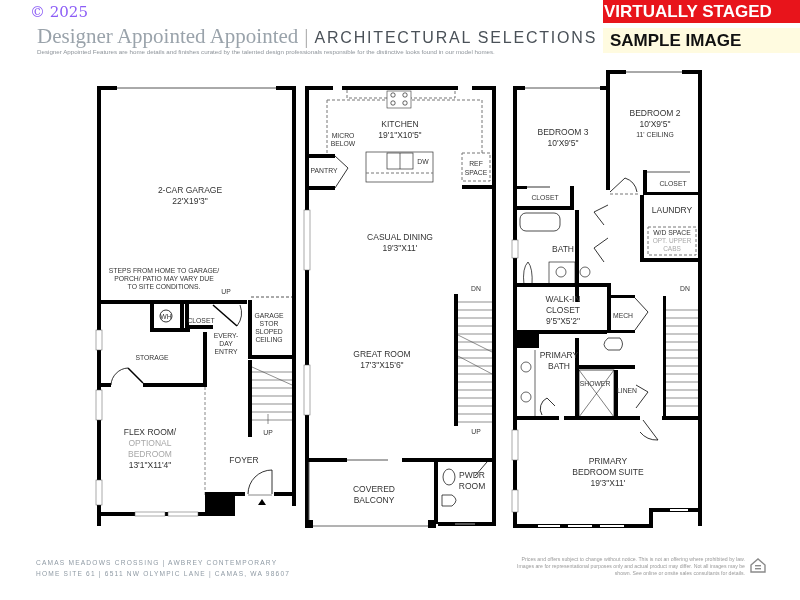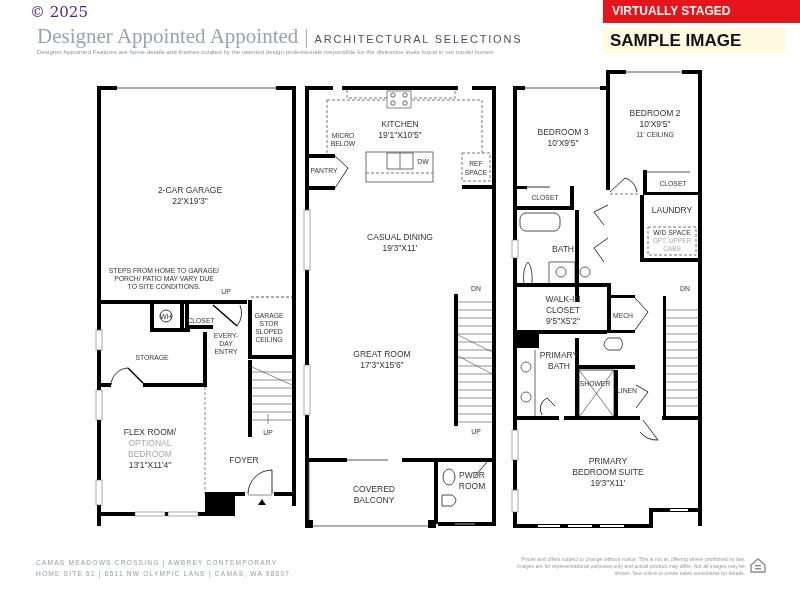--- a/index.html
+++ b/index.html
@@ -1,24 +1,24 @@
 <!DOCTYPE html>
 <html><head>
 <meta charset="utf-8">
 <style>
   html,body{margin:0;padding:0;background:#fff;}
   body{width:800px;height:600px;position:relative;overflow:hidden;font-family:"Liberation Sans",sans-serif;color:#222;}
   .abs{position:absolute;}
-  .copyright{left:30px;top:3px;font-family:"DejaVu Serif",serif;font-size:15px;color:#4c1d95;}
+  .copyright{left:30px;top:3px;font-family:"DejaVu Serif",serif;font-size:15px;color:#8b5cf6;}
   .title{left:37px;top:24px;font-family:"Liberation Serif",serif;font-size:21px;color:#9aa3ab;white-space:nowrap;}
   .title .sep{color:#aaa;margin:0 6px;font-weight:normal;}
-  .title .sub{font-family:"Liberation Sans",sans-serif;font-size:11px;letter-spacing:1.8px;color:#4a5158;}
+  .title .sub{font-family:"Liberation Sans",sans-serif;font-size:16px;letter-spacing:1.8px;color:#4a5158;}
   .tagline{left:37px;top:48px;font-size:6.2px;color:#8e949a;white-space:nowrap;}
-  .badge-red{left:603px;top:0;width:197px;height:23px;background:#e8141b;color:#fff;font-weight:bold;font-size:12px;line-height:23px;padding-left:9px;box-sizing:border-box;}
-  .badge-cream{left:603px;top:28px;width:183px;height:25px;background:#fffbe0;color:#111;font-weight:bold;font-size:17px;line-height:25px;padding-left:7px;box-sizing:border-box;}
+  .badge-red{left:603px;top:0;width:197px;height:23px;background:#e8141b;color:#fff;font-weight:bold;font-size:17px;line-height:23px;padding-left:1px;box-sizing:border-box;}
+  .badge-cream{left:603px;top:28px;width:197px;height:25px;background:#fffbe0;color:#111;font-weight:bold;font-size:17px;line-height:25px;padding-left:7px;box-sizing:border-box;}
   svg.plan{position:absolute;left:0;top:0;}
   .lbl{font-family:"Liberation Sans",sans-serif;font-size:8.5px;fill:#333;text-anchor:middle;}
   .lblS{font-family:"Liberation Sans",sans-serif;font-size:6.8px;fill:#333;text-anchor:middle;}
   .lblG{font-family:"Liberation Sans",sans-serif;font-size:8.5px;fill:#a8a8a8;text-anchor:middle;}
   .lblGS{font-family:"Liberation Sans",sans-serif;font-size:6.5px;fill:#a8a8a8;text-anchor:middle;}
   .footer-l{left:36px;top:557px;font-size:6.6px;letter-spacing:1.2px;color:#8f9aa4;line-height:11px;white-space:nowrap;}
   .footer-r{left:515px;top:556px;width:230px;font-size:5.2px;color:#9a9a9a;text-align:right;line-height:7px;}
   .eho{left:749px;top:557px;width:18px;height:18px;}
 </style>
 </head>

